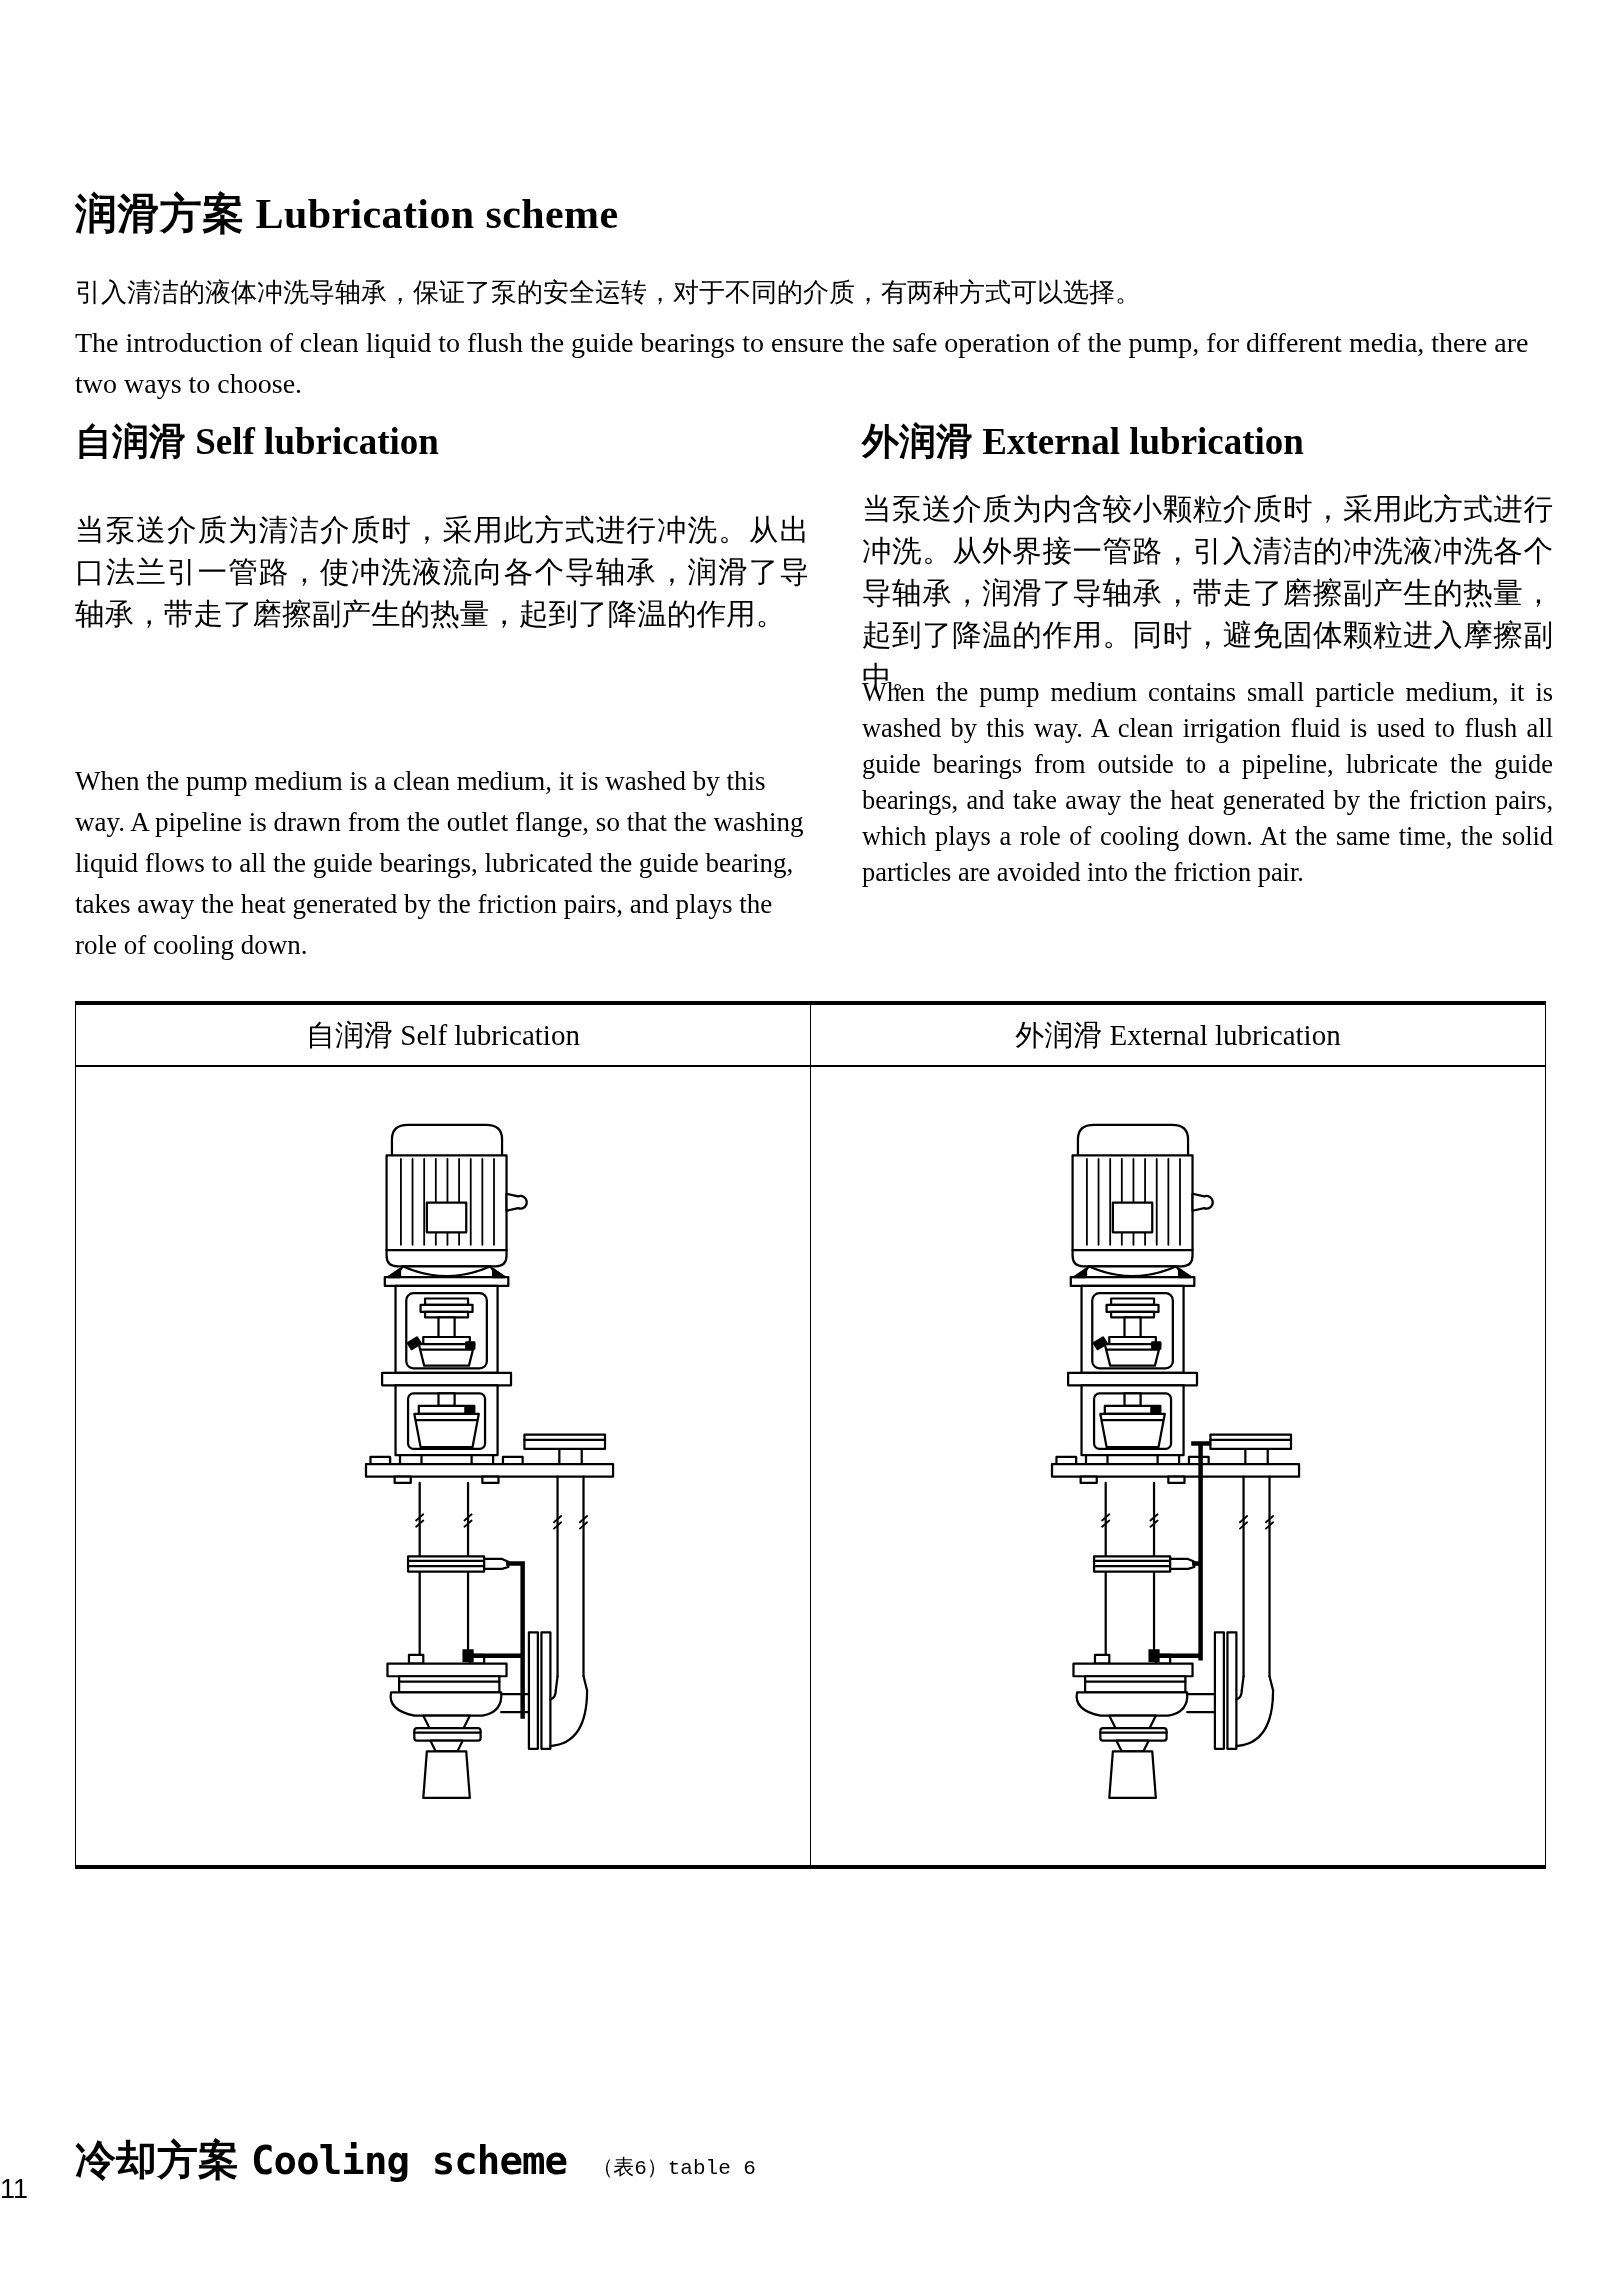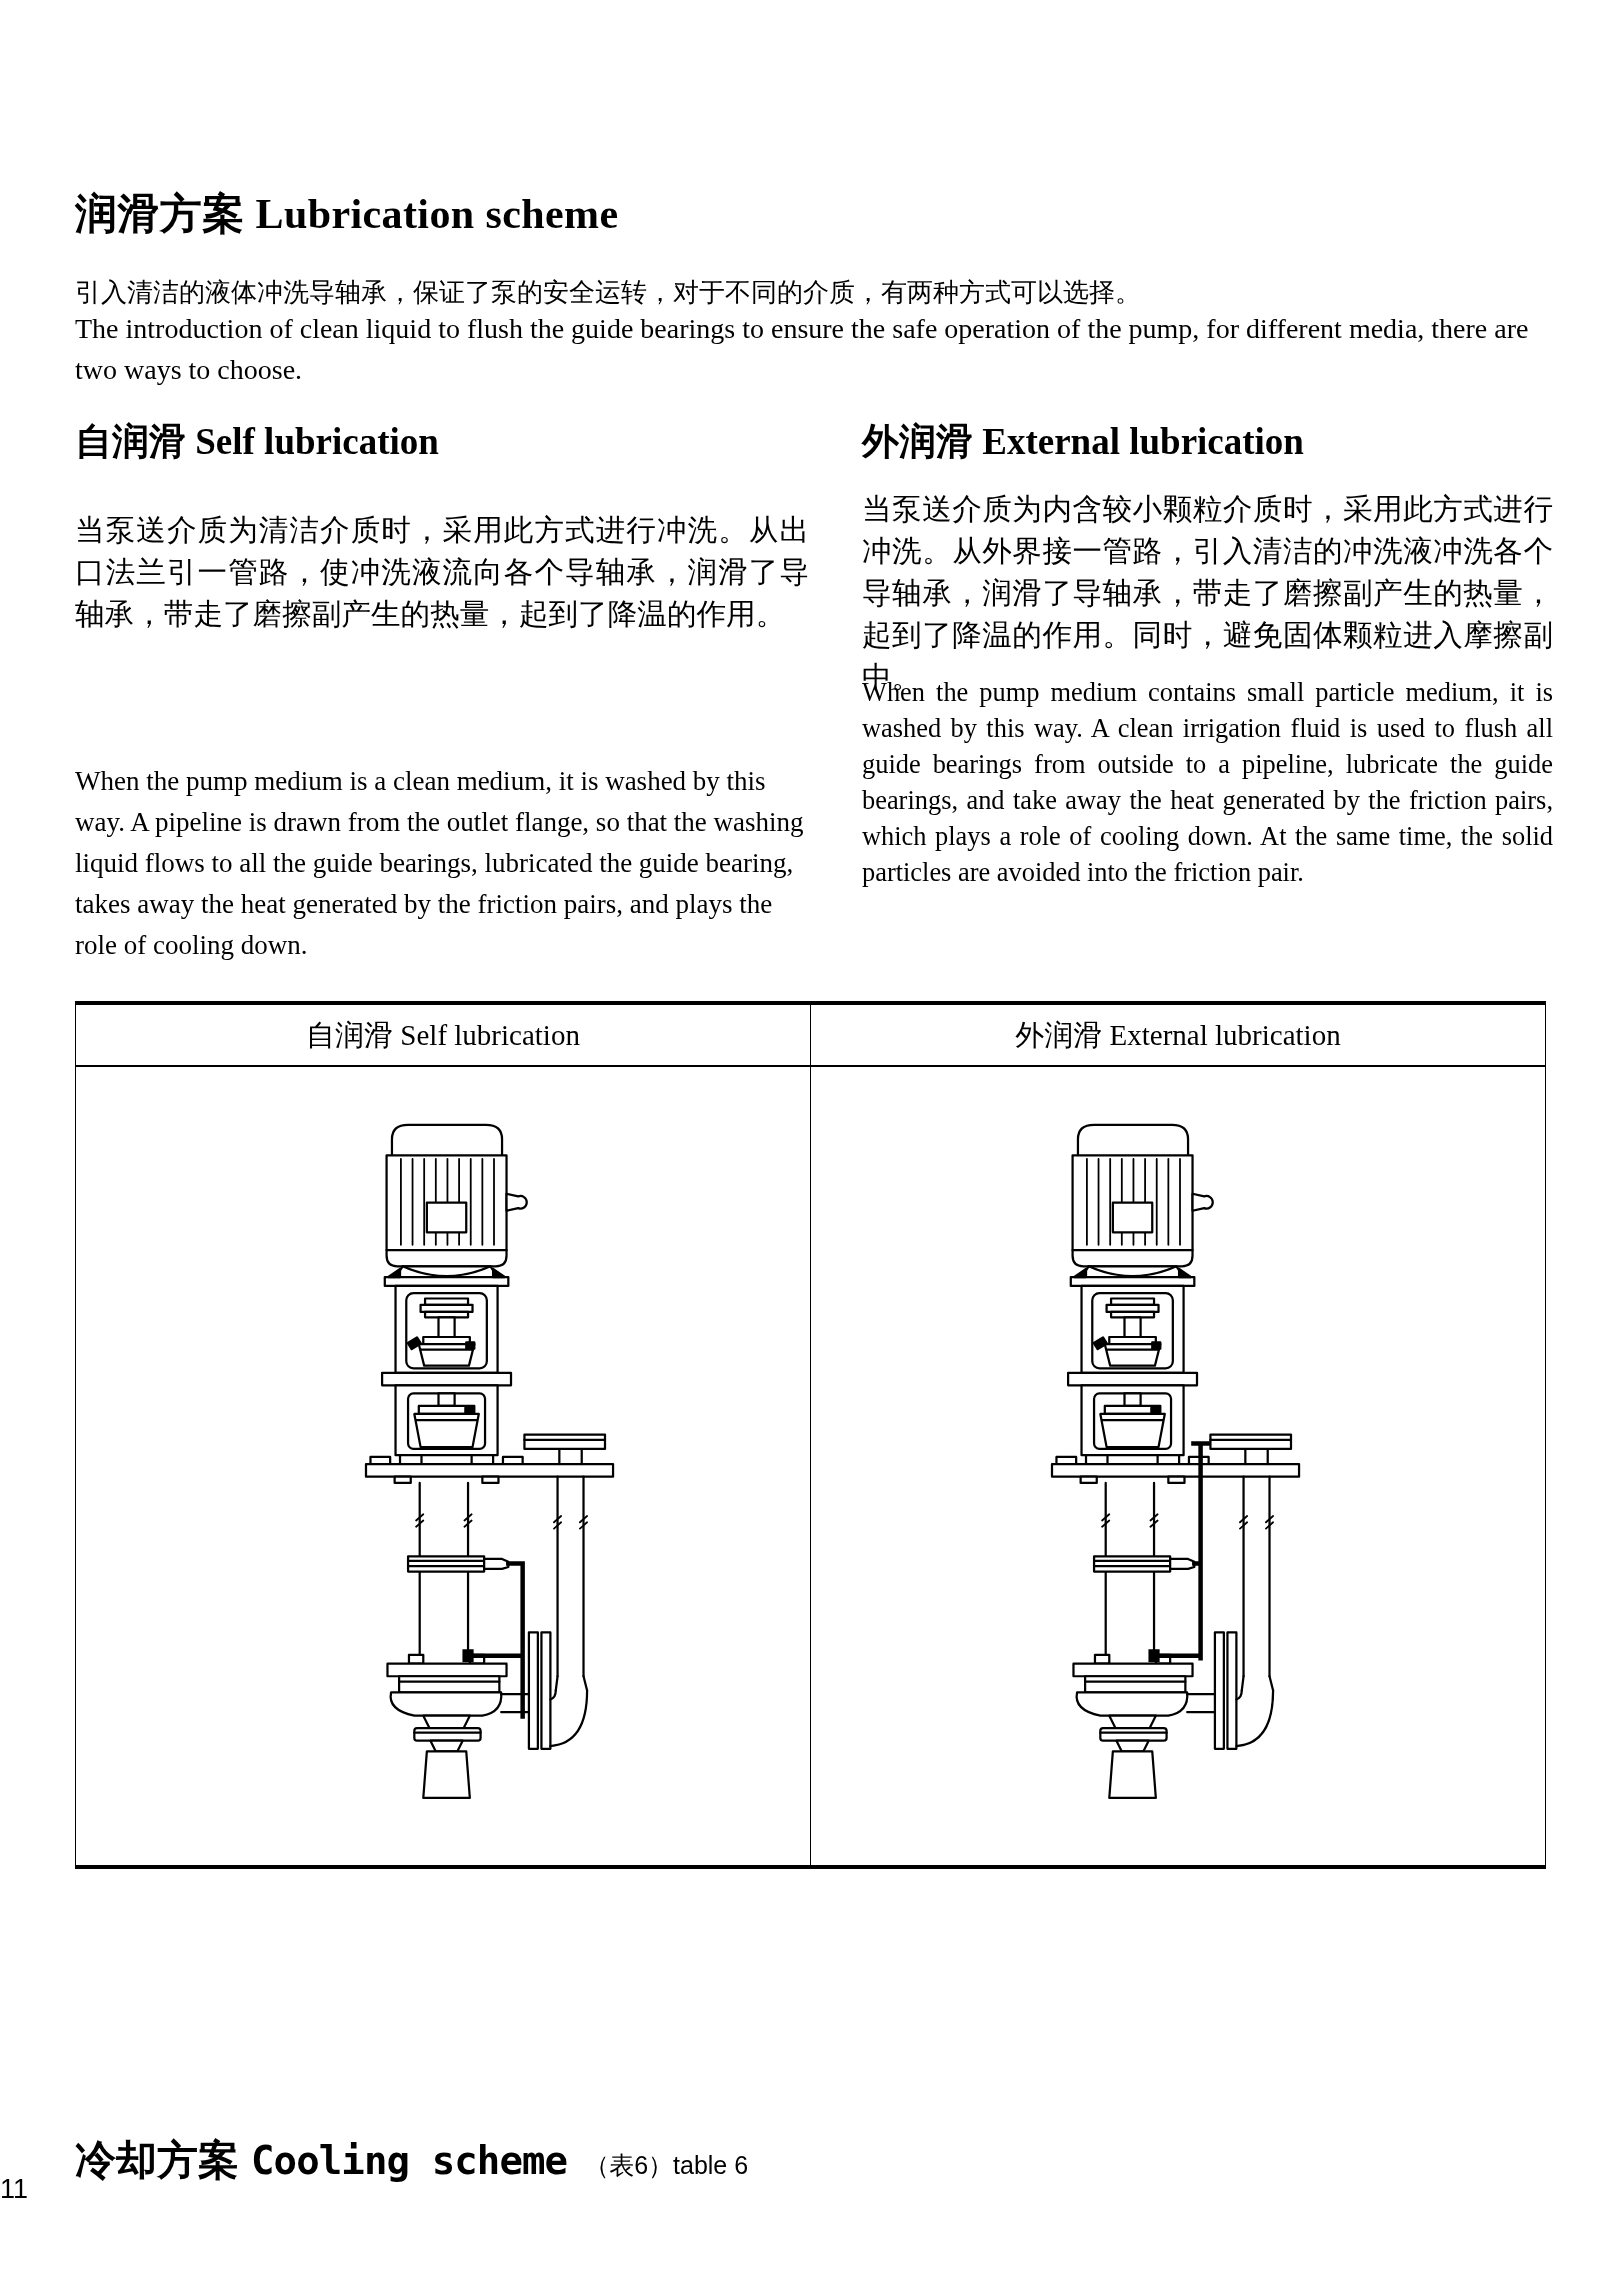--- a/index.html
+++ b/index.html
@@ -17,21 +17,21 @@
     font-size:42px;font-weight:bold;
     font-family:"Liberation Serif","DejaVu Serif",serif;
     letter-spacing:0.4px;
   }
   .intro-cn{
     left:75px;top:270px;width:1496px;
     font-size:26px;line-height:45px;
     font-family:"Liberation Sans","DejaVu Sans",sans-serif;
   }
   .intro-en{
-    left:75px;top:308px;width:1482px;
+    left:75px;top:322px;width:1482px;
     font-size:28px;line-height:41px;
     font-family:"Liberation Serif","DejaVu Serif",serif;
   }
   .col-heading{
     top:417px;
     font-size:37px;font-weight:bold;
     font-family:"Liberation Serif","DejaVu Serif",serif;
   }
   .col-heading.left{left:75px;}
   .col-heading.right{left:862px;}
@@ -76,23 +76,23 @@
   .footer-heading .cn{
     font-size:41px;font-weight:bold;
     font-family:"Liberation Serif","DejaVu Serif",serif;
   }
   .footer-heading .en{
     font-size:39px;font-weight:bold;
     font-family:"DejaVu Sans Mono","Liberation Mono",monospace;
     margin-left:12px;letter-spacing:-0.9px;
   }
   .footer-heading .ref{
-    font-size:25px;font-weight:normal;
-    font-family:Liberation Sans, sans-serif;
-    margin-left:17px;
+    font-size:21px;font-weight:normal;
+    font-family:Liberation Mono, monospace;
+    margin-left:25px;
   }
   .page-number{
     left:0;top:2174px;width:1620px;text-align:left;
     font-size:27px;
     font-family:"Liberation Sans","DejaVu Sans",sans-serif;
   }
 </style>
 </head>
 <body>
 

